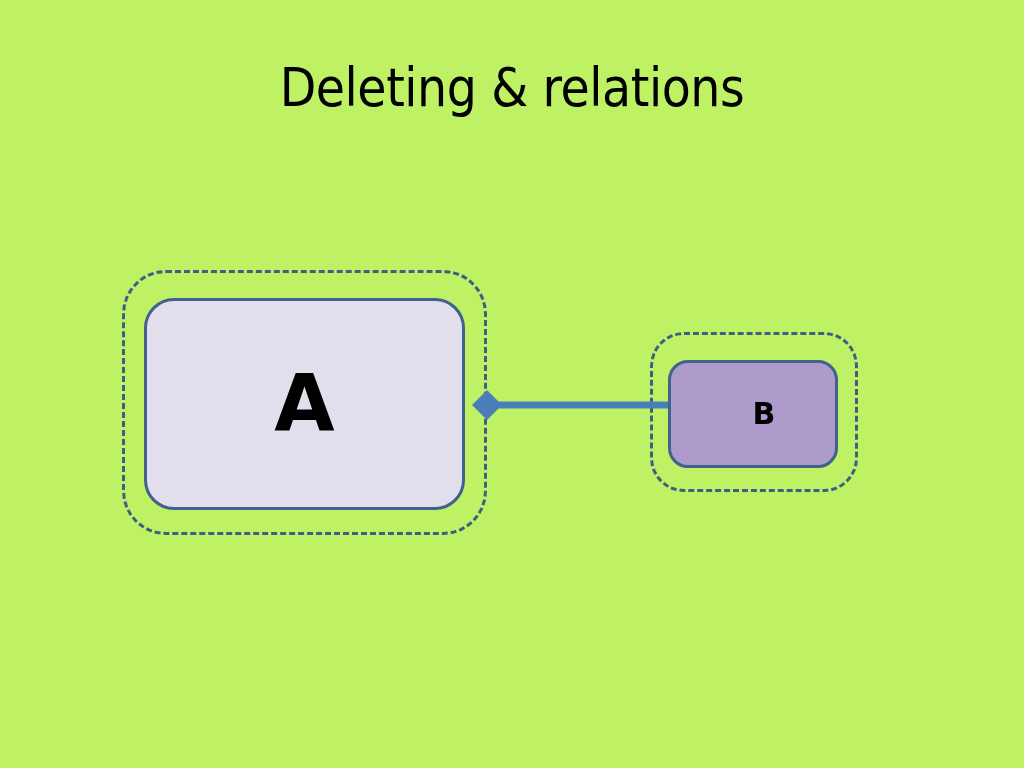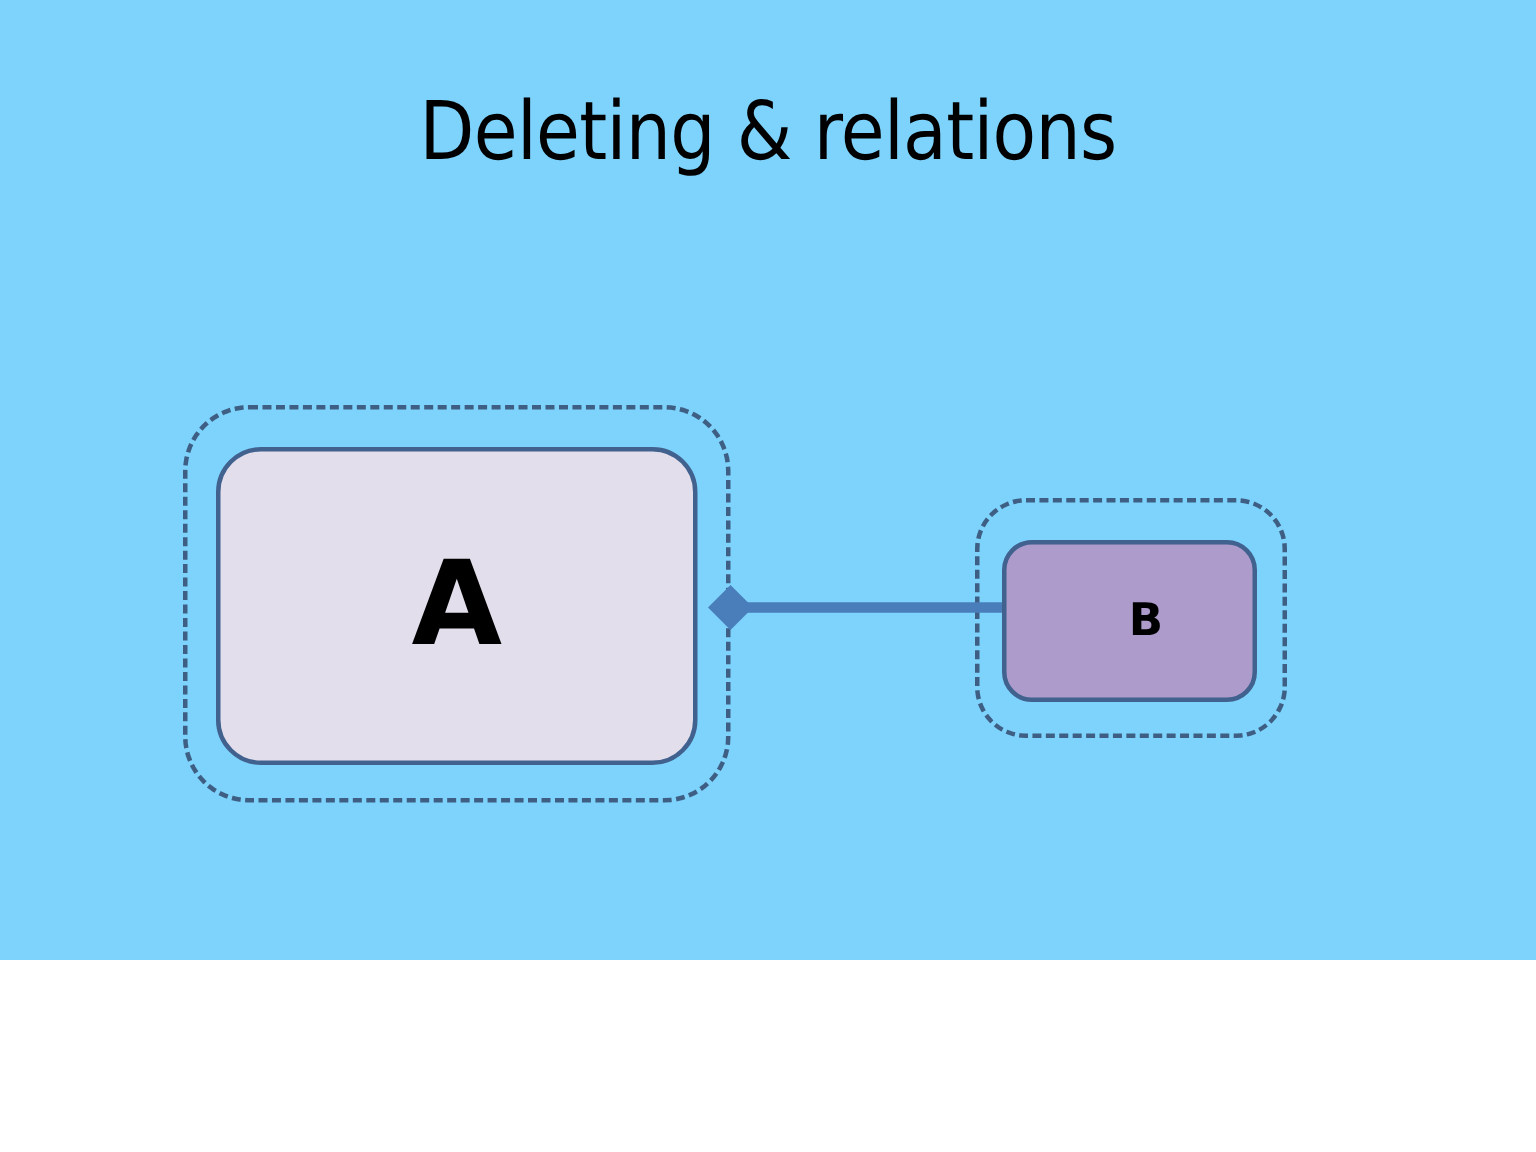--- a/index.html
+++ b/index.html
@@ -9,22 +9,22 @@
     background: #ffffff;
   }
 
   body {
     font-family: "Liberation Sans", sans-serif;
   }
 
   #slide {
     position: relative;
     width: 1024px;
-    height: 640px;
-    background: #7dd3fc;
+    height: 768px;
+    background: #bef264;
     overflow: hidden;
   }
 
   
   #slide-title {
     position: absolute;
     left: 0;
     top: 56px;
     width: 1024px;
     text-align: center;

